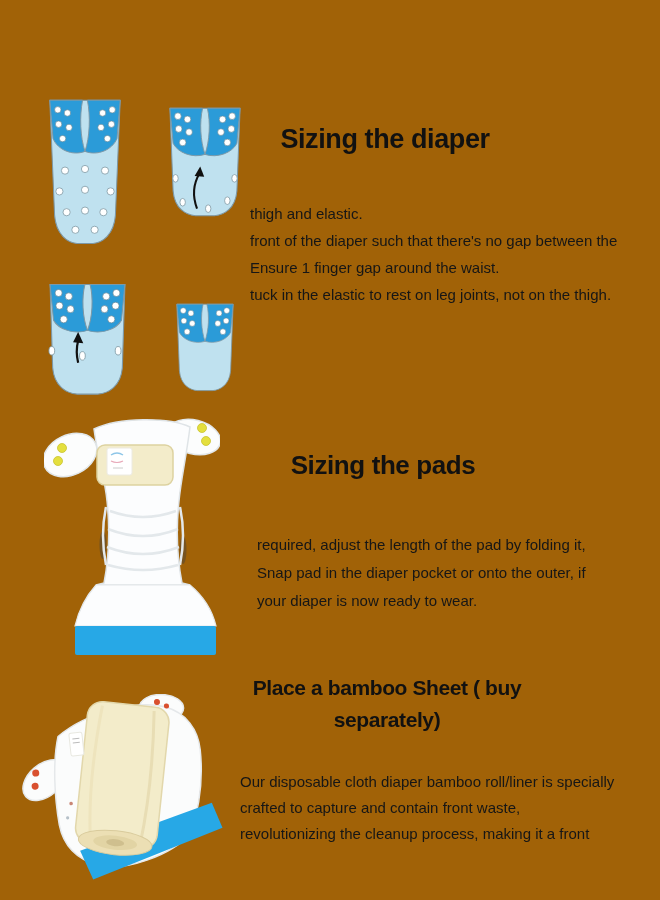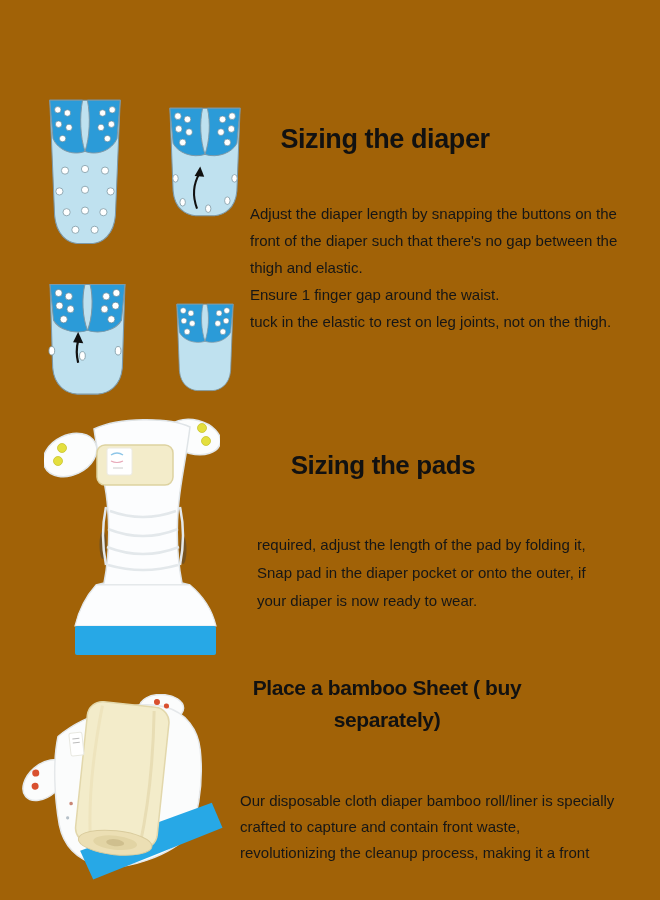--- a/index.html
+++ b/index.html
@@ -22,21 +22,21 @@
   .heading{
     position:absolute;font-weight:700;color:#111;text-align:center;
     letter-spacing:-0.4px;font-family:"Liberation Sans",sans-serif;
   }
   .h1{left:240px;top:124px;width:290px;font-size:27px;}
   .h2{left:238px;top:450px;width:290px;font-size:26px;}
   .h3{left:242px;top:672px;width:290px;font-size:21px;line-height:32px;}
   .bodytext{position:absolute;font-size:15px;color:var(--text);white-space:nowrap;}
   .b1{left:250px;top:200px;line-height:27px;}
   .b2{left:257px;top:531px;line-height:28px;}
-  .b3{left:240px;top:769px;line-height:26px;margin-top:19px;}
+  .b3{left:240px;top:769px;line-height:26px;}
   .bodytext div{height:auto;}
   svg{display:block;}
 </style>
 </head>
 <body>
 
 <div class="canvas">
 
   <svg class="illus" style="left:45px;top:97px" width="80" height="160" viewBox="0 0 100 200">
     <path d="M6,4 L94,4 L88,148 C86,172 72,182 60,183 L40,183 C28,182 14,172 12,148 Z" fill="var(--body-blue)" stroke="var(--outline)" stroke-width="1.3"></path>
@@ -93,23 +93,22 @@
       <ellipse cx="54" cy="130" rx="3.4" ry="4.8"></ellipse>
     </g>
     <g>
       <path d="M40,130 C34,114 36,98 43,86" fill="none" stroke="#101010" stroke-width="2.6"></path>
       <polygon points="37,89 44,77 49,90" fill="#101010"></polygon>
     </g>
   </svg>
 
   <div class="heading h1">Sizing the diaper</div>
   <div class="bodytext b1">
-    <div>Adjust the diaper length by snapping the buttons on the</div>
+    <div>thigh and elastic.</div>
     <div>front of the diaper such that there's no gap between the</div>
-    <div>thigh and elastic.</div>
     <div>Ensure 1 finger gap around the waist.</div>
     <div>tuck in the elastic to rest on leg joints, not on the thigh.</div>
   </div>
 
   <svg class="illus" style="left:45px;top:281px" width="85" height="120" viewBox="0 0 100 141">
     <path d="M6,4 L94,4 L91,102 C89,124 75,132 62,133 L38,133 C25,132 11,124 9,102 Z" fill="var(--body-blue)" stroke="var(--outline)" stroke-width="1.3"></path>
     <path d="M6,4 L47,4 C43,20 44,42 50,58 C34,63 16,57 10,46 Z" fill="var(--wing-blue)" stroke="var(--outline)" stroke-width="1.2"></path>
     <path d="M94,4 L53,4 C57,20 56,42 50,58 C66,63 84,57 90,46 Z" fill="var(--wing-blue)" stroke="var(--outline)" stroke-width="1.2"></path>
     <g fill="#ffffff" stroke="#5f8294" stroke-width="0.8">
       <circle cx="16" cy="14" r="4.2"></circle>

